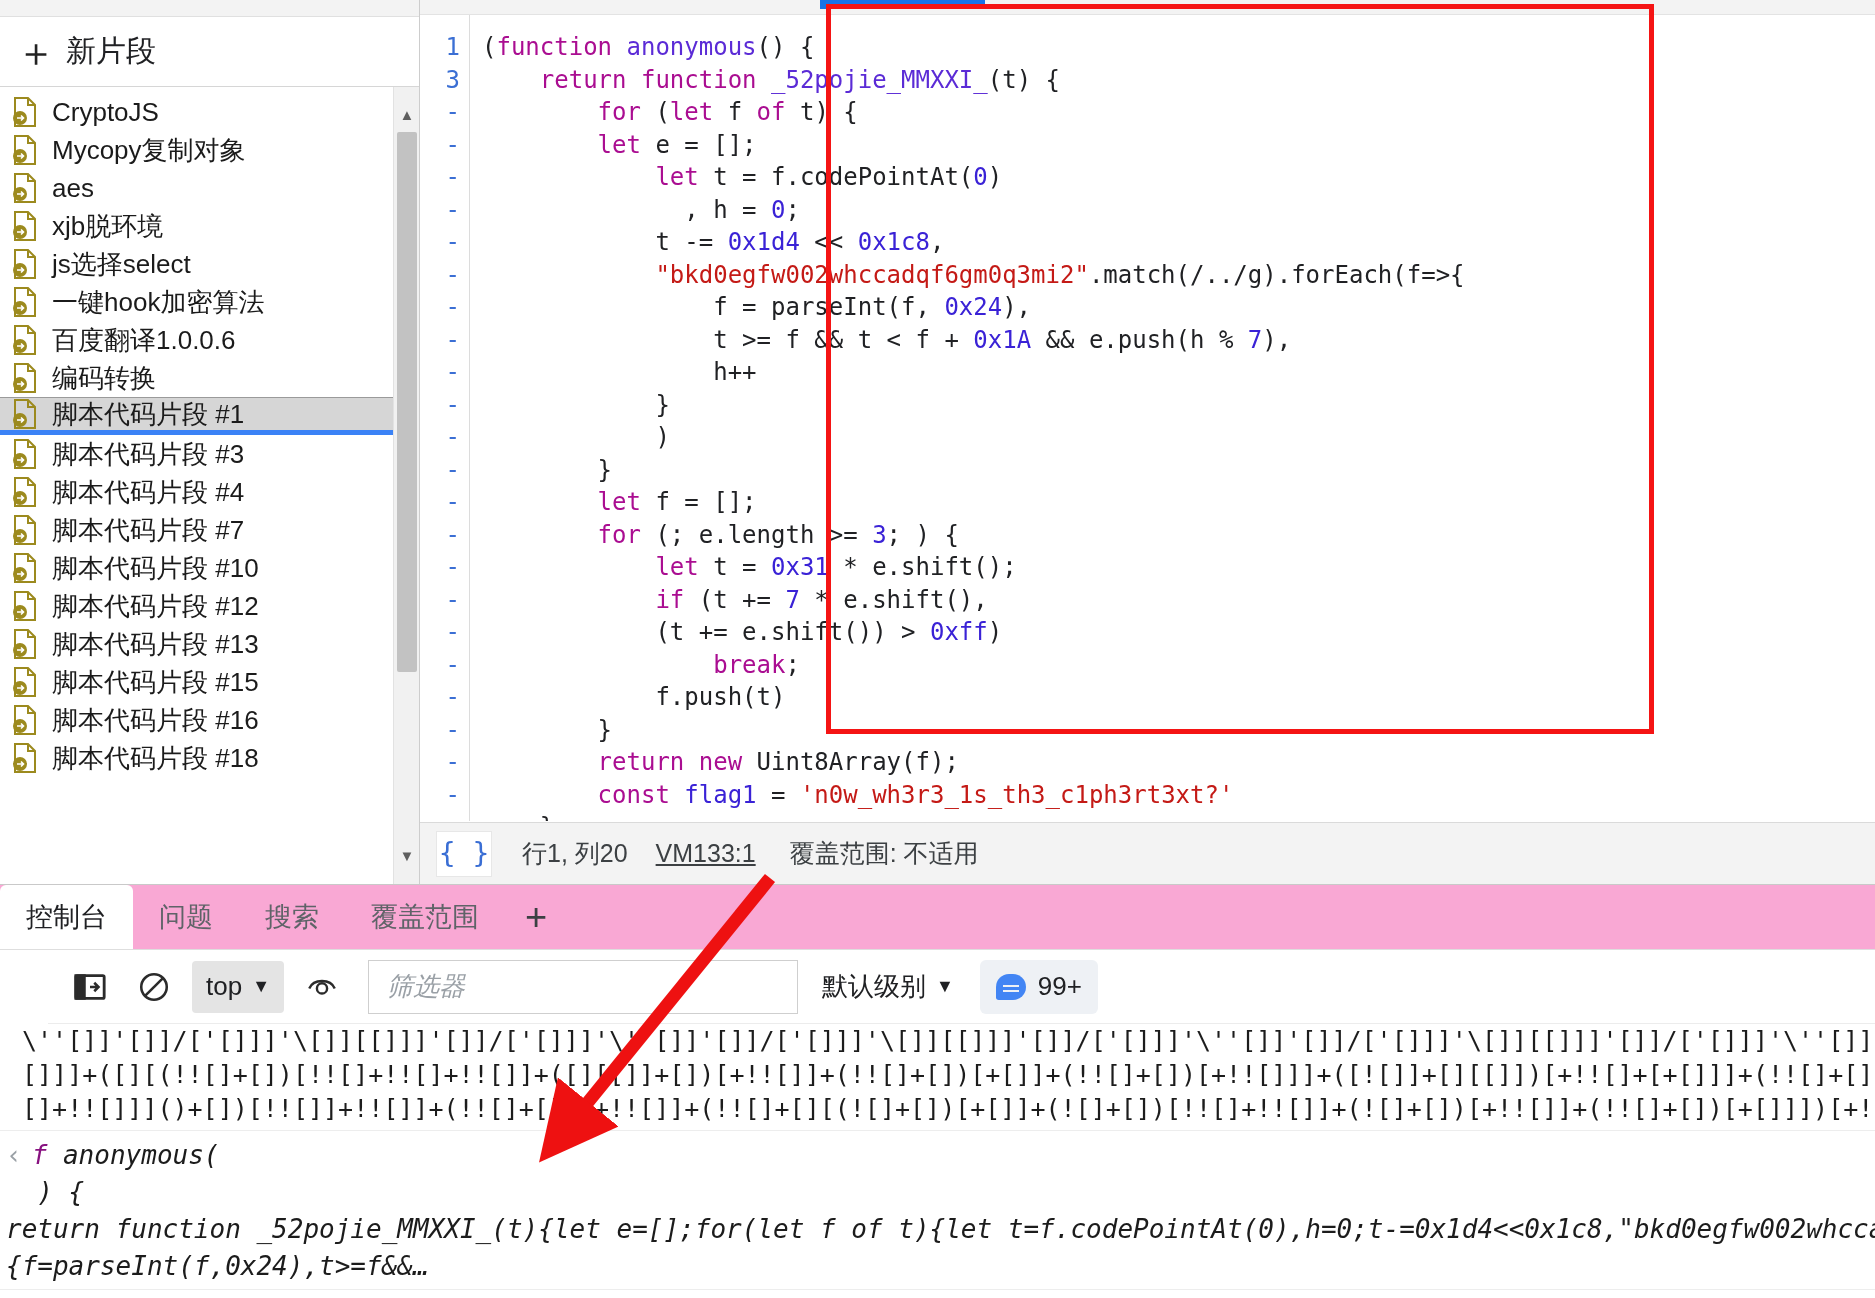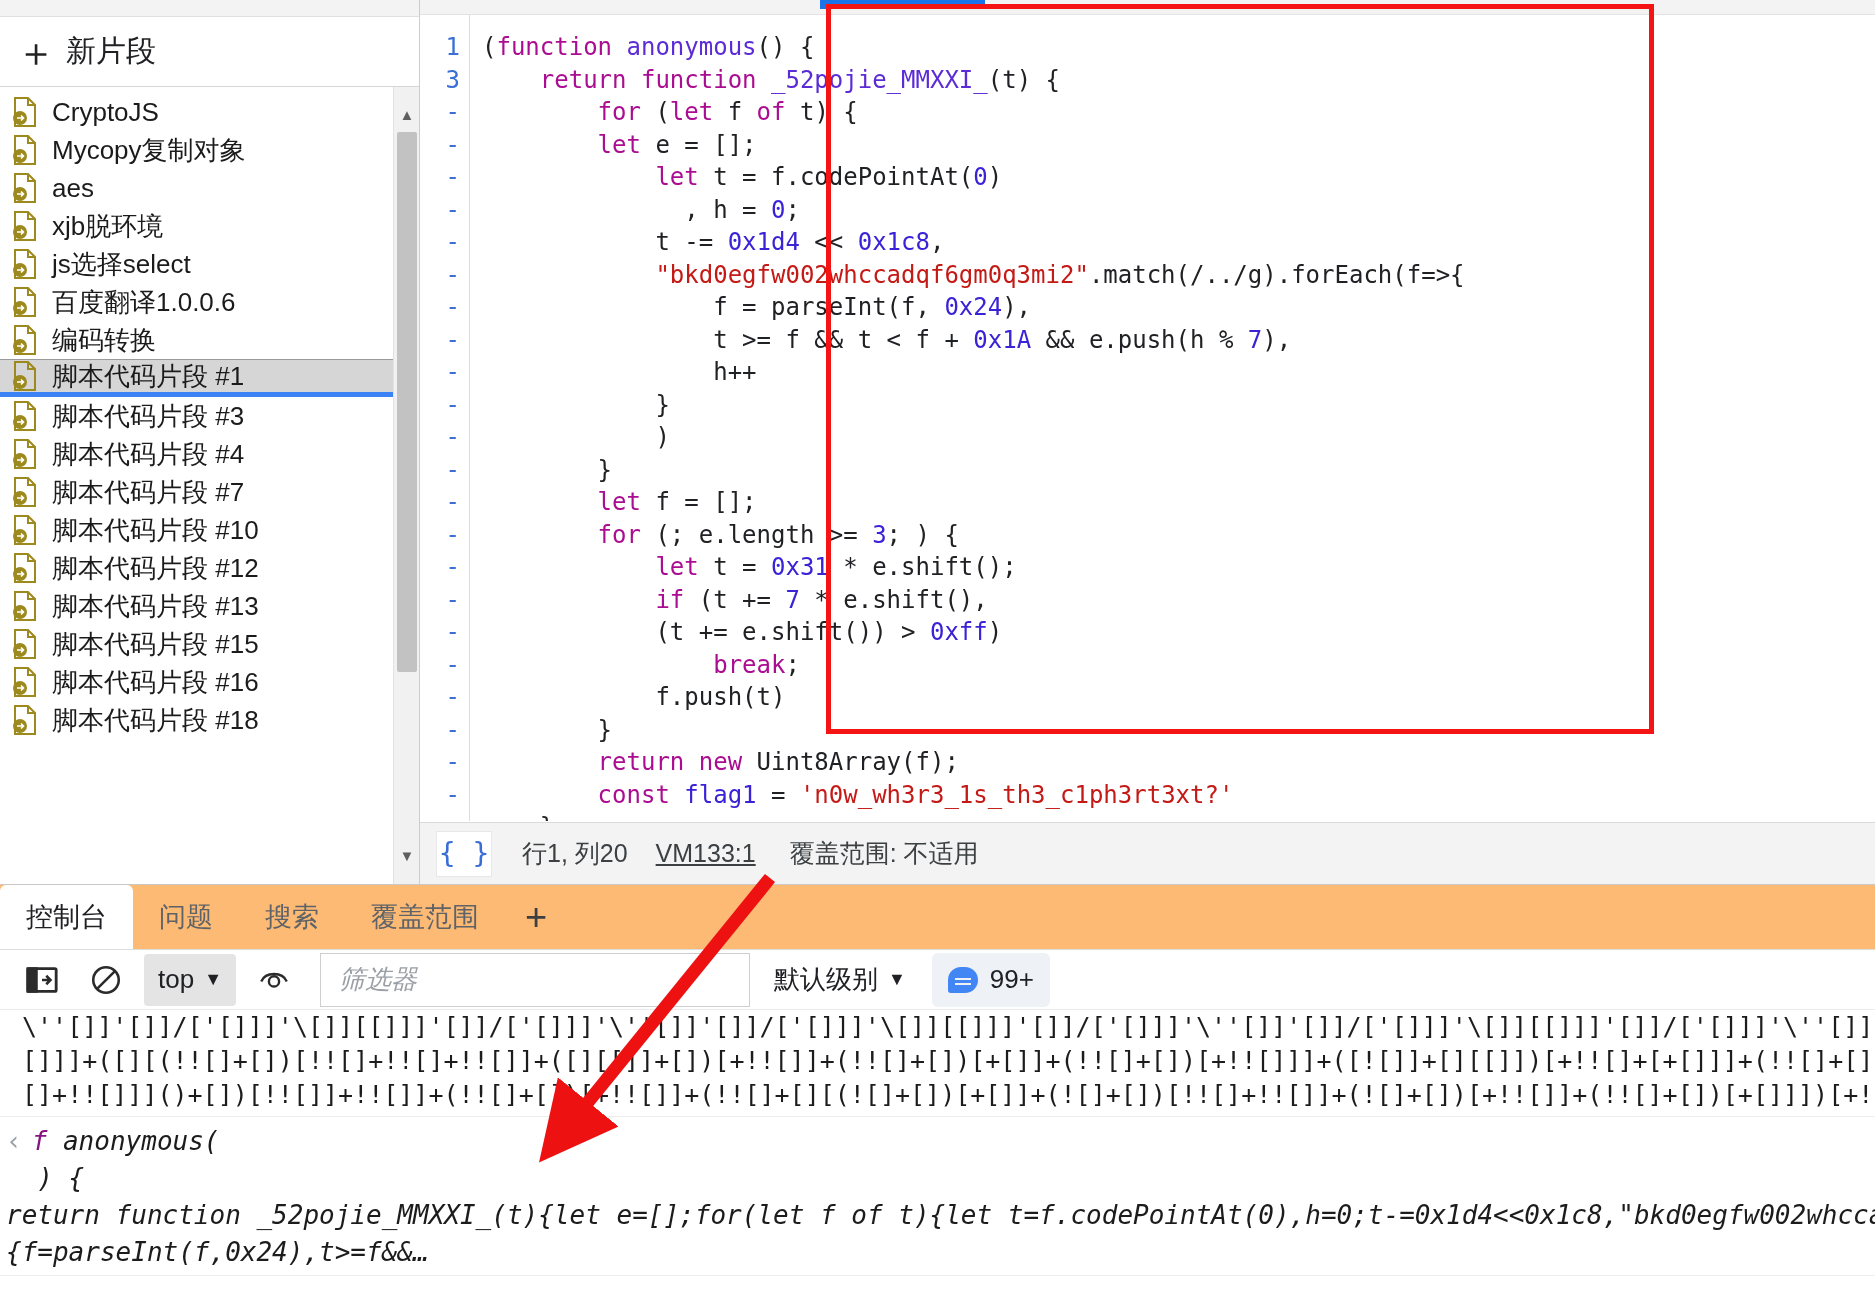--- a/index.html
+++ b/index.html
@@ -238,21 +238,21 @@
   #drawer {
     position: absolute;
     left: 0; top: 884px;
     width: 1875px; height: 414px;
     background: #ffffff;
     border-top: 1px solid #c9c9c9;
     box-sizing: border-box;
   }
   #drawer-tabs {
     height: 64px;
-    background: #fdba74;
+    background: #f9a8d4;
     display: flex;
     align-items: stretch;
     border-bottom: 1px solid #dedede;
   }
   .drawer-tab {
     display: flex; align-items: center;
     padding: 0 26px;
     font-size: 27px;
     color: #5f6368;
   }
@@ -262,27 +262,28 @@
     border-radius: 6px 6px 0 0;
   }
   #drawer-add {
     display: flex; align-items: center;
     padding: 0 20px;
     font-size: 38px;
     color: #3c4043;
     font-weight: 300;
   }
   #console-toolbar {
-    height: 60px;
+    height: 74px;
     display: flex;
     align-items: center;
     padding-left: 10px;
     border-bottom: 1px solid #ececec;
     background: #ffffff;
     box-sizing: border-box;
+    margin-left: 48px;
   }
   .tb-icon {
     width: 52px; height: 52px;
     display: flex; align-items: center; justify-content: center;
     margin: 0 6px;
     color: #2b2b2b;
   }
   #context-select {
     display: flex; align-items: center;
     height: 52px;
@@ -452,20 +453,29 @@
               <span class="snippet-label">xjb脱环境</span>
             </div>
             <div class="snippet-row">
               <span class="snippet-icon"><svg width="26" height="30" viewBox="0 0 26 30">
                   <path d="M3 1 h13 l7 7 v21 h-20 z" fill="none" stroke="#9c8a1e" stroke-width="2"></path>
                   <path d="M16 1 v7 h7" fill="none" stroke="#9c8a1e" stroke-width="2"></path>
                   <circle cx="8" cy="21" r="7" fill="#9c8a1e"></circle>
                   <path d="M5 21 h6 M9 18.5 l2.5 2.5 -2.5 2.5" stroke="#fff" stroke-width="1.6" fill="none"></path>
                 </svg></span>
               <span class="snippet-label">js选择select</span>
+            </div>
+            <div class="snippet-row">
+              <span class="snippet-icon"><svg width="26" height="30" viewBox="0 0 26 30">
+                  <path d="M3 1 h13 l7 7 v21 h-20 z" fill="none" stroke="#9c8a1e" stroke-width="2"></path>
+                  <path d="M16 1 v7 h7" fill="none" stroke="#9c8a1e" stroke-width="2"></path>
+                  <circle cx="8" cy="21" r="7" fill="#9c8a1e"></circle>
+                  <path d="M5 21 h6 M9 18.5 l2.5 2.5 -2.5 2.5" stroke="#fff" stroke-width="1.6" fill="none"></path>
+                </svg></span>
+              <span class="snippet-label">一键hook加密算法</span>
             </div>
             <div class="snippet-row">
               <span class="snippet-icon"><svg width="26" height="30" viewBox="0 0 26 30">
                   <path d="M3 1 h13 l7 7 v21 h-20 z" fill="none" stroke="#9c8a1e" stroke-width="2"></path>
                   <path d="M16 1 v7 h7" fill="none" stroke="#9c8a1e" stroke-width="2"></path>
                   <circle cx="8" cy="21" r="7" fill="#9c8a1e"></circle>
                   <path d="M5 21 h6 M9 18.5 l2.5 2.5 -2.5 2.5" stroke="#fff" stroke-width="1.6" fill="none"></path>
                 </svg></span>
               <span class="snippet-label">百度翻译1.0.0.6</span>
             </div>

